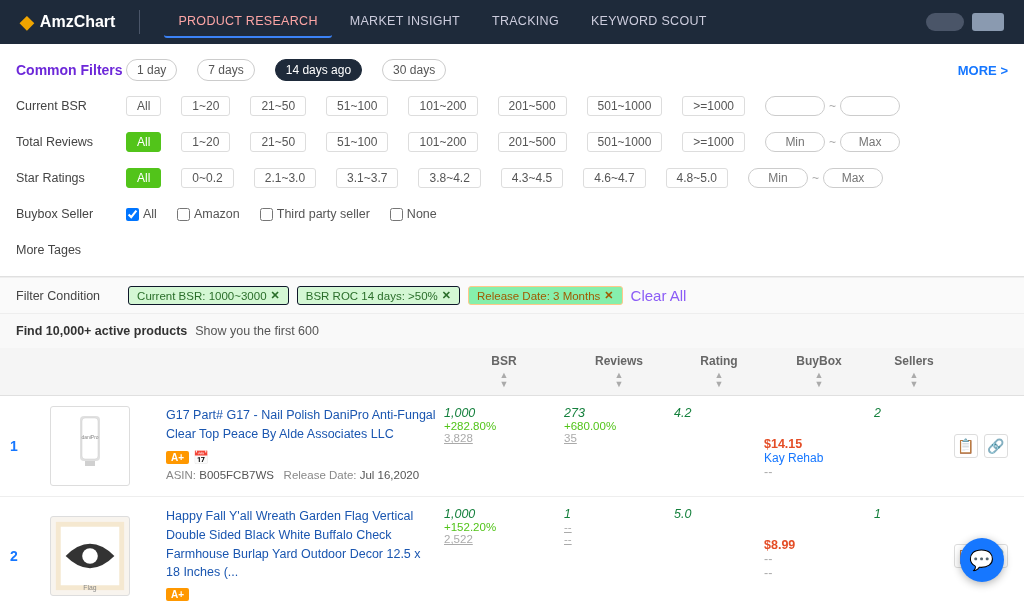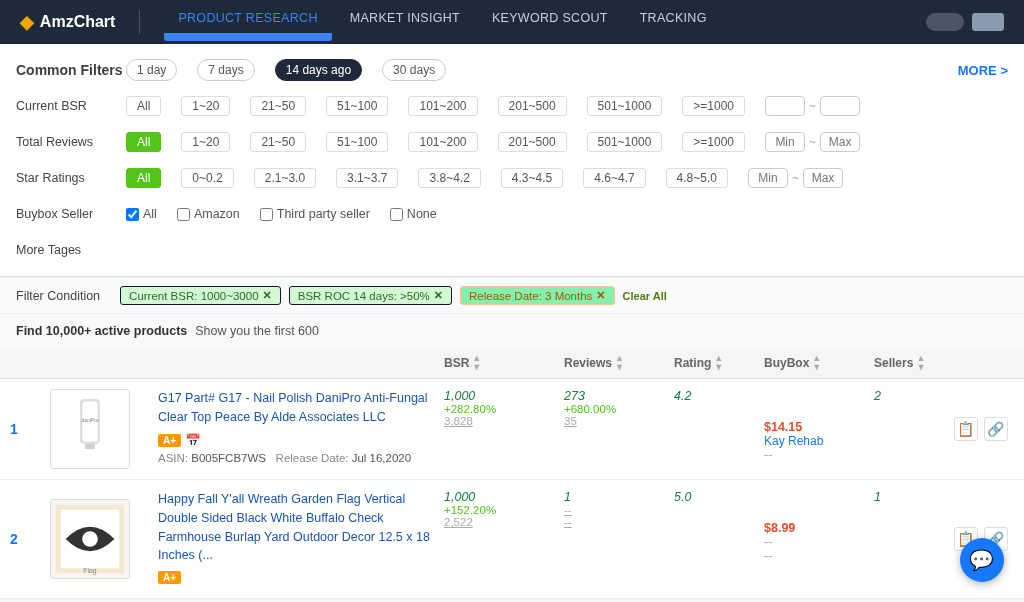--- a/index.html
+++ b/index.html
@@ -5,21 +5,21 @@
     * { box-sizing: border-box; margin: 0; padding: 0; }
     body { font-family: -apple-system, BlinkMacSystemFont, 'Segoe UI', Arial, sans-serif; font-size: 13px; background: #f5f5f5; color: #333; width: 1024px; }
 
     
     .header { background: #1e2a3a; display: flex; align-items: center; padding: 0 20px; height: 44px; gap: 20px; }
     .logo { color: white; font-weight: bold; font-size: 16px; display: flex; align-items: center; gap: 6px; }
     .logo-icon { color: #f0a500; font-size: 18px; }
     .header-divider { width: 1px; height: 24px; background: #4a5568; margin: 0 4px; }
     .nav-items { display: flex; gap: 4px; }
     .nav-item { color: #ccd; padding: 8px 14px; font-size: 12.5px; font-weight: 500; cursor: pointer; letter-spacing: 0.3px; border-radius: 3px; }
-    .nav-item.active { color: #3b82f6; border-bottom: 8px solid #3b82f6; }
+    .nav-item.active { color: #fca5a5; border-bottom: 2px solid #3b82f6; }
     .header-spacer { flex: 1; }
     .header-toggle { display: flex; gap: 8px; align-items: center; }
     .toggle-pill { width: 38px; height: 18px; background: #4a5568; border-radius: 9px; }
     .toggle-square { width: 32px; height: 18px; background: #8a9ab0; border-radius: 3px; }
 
     
     .filters-section { background: white; padding: 10px 16px; border-bottom: 1px solid #e0e0e0; }
     .filter-row { display: flex; align-items: center; min-height: 32px; margin-bottom: 4px; }
     .filter-row:last-child { margin-bottom: 0; }
     .filter-label { width: 110px; font-size: 12.5px; color: #444; font-weight: 500; flex-shrink: 0; }
@@ -28,55 +28,55 @@
     
     .period-btn { padding: 3px 10px; border-radius: 12px; border: 1px solid #ccc; background: white; font-size: 12px; cursor: pointer; color: #555; }
     .period-btn.active { background: #1e2a3a; color: white; border-color: #1e2a3a; }
 
     
     .opt-btn { padding: 2px 10px; border-radius: 3px; border: 1px solid #ddd; background: white; font-size: 12px; cursor: pointer; color: #555; }
     .opt-btn.selected-green { background: #52c41a; color: white; border-color: #52c41a; }
 
     
     .range-input { display: flex; align-items: center; gap: 4px; }
-    .range-input input { width: 40px; border: 1px solid #ccc; border-radius: 4px; padding: 2px 6px; font-size: 12px; text-align: center; }
+    .range-input input { width: 60px; border: 1px solid #ccc; border-radius: 10px; padding: 2px 6px; font-size: 12px; text-align: center; }
     .range-tilde { color: #aaa; font-size: 12px; }
 
     
     .checkbox-item { display: flex; align-items: center; gap: 4px; font-size: 12.5px; color: #555; cursor: pointer; }
     .checkbox-item input[type=checkbox] { width: 13px; height: 13px; cursor: pointer; }
 
     
     .top-filter-row { display: flex; align-items: center; }
-    .common-filters-label { font-size: 14px; font-weight: 600; color: #404040; width: 110px; flex-shrink: 0; }
+    .common-filters-label { font-size: 14px; font-weight: 600; color: #6d28d9; width: 110px; flex-shrink: 0; }
     .more-link { margin-left: auto; color: #1677ff; font-size: 13px; font-weight: 600; cursor: pointer; }
 
     
     .filter-condition-row { background: #fafafa; border-top: 1px solid #eee; padding: 8px 16px; display: flex; align-items: center; gap: 8px; flex-wrap: wrap; }
-    .filter-condition-label { font-size: 12.5px; color: #444; font-weight: 500; margin-right: 12px; }
+    .filter-condition-label { font-size: 12.5px; color: #444; font-weight: 500; margin-right: 20px; }
     .filter-tag { display: flex; align-items: center; gap: 4px; background: #d4f7d4; border: 1px solid #0f172a; border-radius: 3px; padding: 2px 8px; font-size: 11.5px; color: #2a6e2a; }
     .filter-tag .close-x { cursor: pointer; color: #2a6e2a; font-size: 11px; font-weight: bold; }
     .filter-tag.orange-tag { background: #86efac; border-color: #ffc88a; color: #a05a00; }
     .filter-tag.orange-tag .close-x { color: #a05a00; }
-    .clear-all-btn { color: #4d7c0f; font-size: 11px; cursor: pointer; font-weight: bold; }
+    .clear-all-btn { color: #8b5cf6; font-size: 15px; cursor: pointer; }
 
     
     .list-info { background: #f9f9f9; border-top: 1px solid #eee; padding: 10px 16px; display: flex; gap: 8px; align-items: center; color: #555; font-size: 12.5px; }
     .list-info-bold { font-weight: 600; color: #333; }
 
     
     .table-header { display: grid; grid-template-columns: 40px 100px 1fr 120px 110px 90px 110px 80px 60px; background: #f5f5f5; border-bottom: 1px solid #e0e0e0; padding: 6px 10px; align-items: center; font-size: 12px; color: #666; font-weight: 600; }
-    .col-sort { display: flex; align-items: center; gap: 3px; cursor: pointer; }
+    .col-sort { display: flex; align-items: center; gap: 3px; cursor: pointer; flex-direction: column; }
     .sort-arrows { font-size: 9px; color: #aaa; display: flex; flex-direction: column; line-height: 1; }
 
     
     .product-row { display: grid; grid-template-columns: 40px 100px 1fr 120px 110px 90px 110px 80px 60px; background: white; border-bottom: 1px solid #eee; padding: 10px 10px; align-items: start; min-height: 90px; }
     .row-num { font-size: 14px; color: #1677ff; font-weight: 600; align-self: center; }
     .product-img { width: 80px; height: 80px; background: #f0f0f0; border: 1px solid #ddd; border-radius: 3px; display: flex; align-items: center; justify-content: center; overflow: hidden; align-self: center; }
-    .product-info { padding: 0 8px; }
+    .product-info { padding: 0 8px; margin-left: 8px; }
     .product-title { font-size: 12.5px; color: #1a56b0; cursor: pointer; line-height: 1.5; margin-bottom: 6px; }
     .product-badges { display: flex; gap: 4px; margin-bottom: 4px; align-items: center; }
     .badge-aplus { background: #ff9800; color: white; font-size: 10px; padding: 1px 5px; border-radius: 2px; font-weight: 600; }
     .badge-icon { color: #aaa; font-size: 13px; }
     .asin-text { font-size: 11.5px; color: #888; }
     .asin-text span { color: #555; }
 
     
     .cell { font-size: 12.5px; }
     .cell-main { color: #15803d; font-weight: 500; font-style: italic; }
@@ -103,22 +103,22 @@
 
 <div class="header">
   <div class="logo">
     <span class="logo-icon">◆</span>
     <span>AmzChart</span>
   </div>
   <div class="header-divider"></div>
   <nav class="nav-items">
     <span class="nav-item active">PRODUCT RESEARCH</span>
     <span class="nav-item">MARKET INSIGHT</span>
+    <span class="nav-item">TRACKING</span>
     <span class="nav-item">KEYWORD SCOUT</span>
-    <span class="nav-item">TRACKING</span>
   </nav>
   <div class="header-spacer"></div>
   <div class="header-toggle">
     <div class="toggle-pill"></div>
     <div class="toggle-square"></div>
   </div>
 </div>
 
 <div class="filters-section">
 

